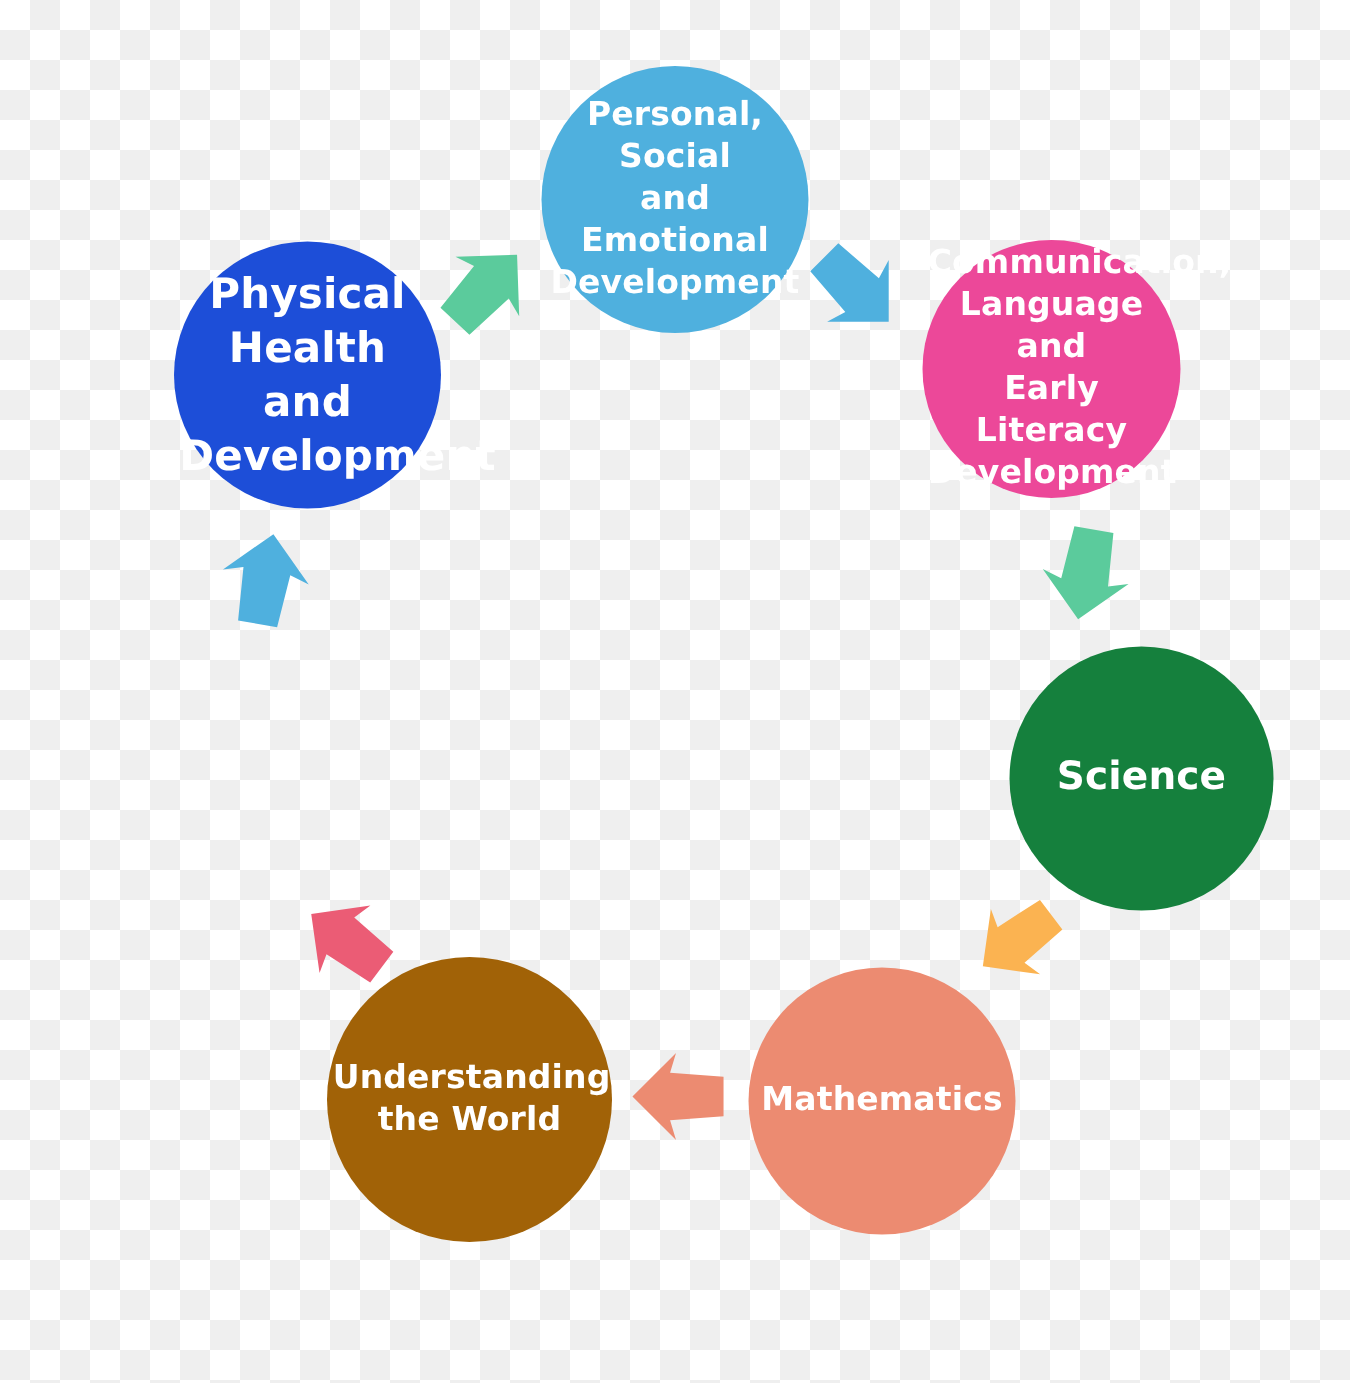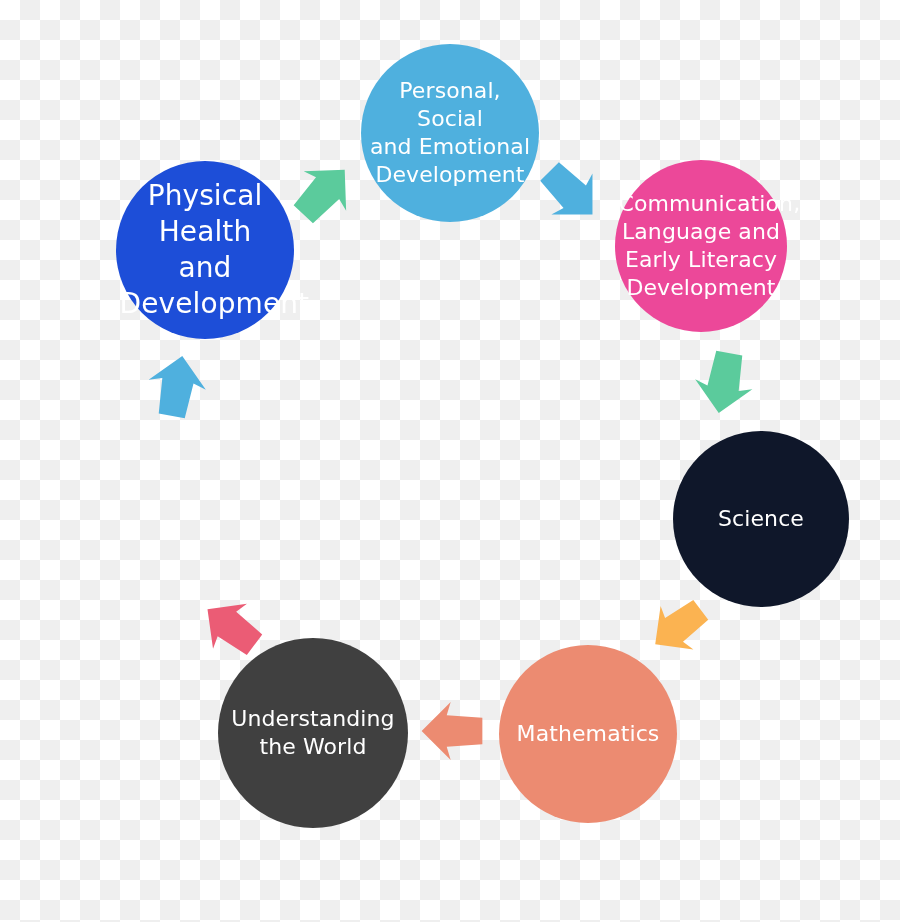--- a/index.html
+++ b/index.html
@@ -35,21 +35,21 @@
     color: #ffffff;
     box-sizing: border-box;
     line-height: 1.28;
     letter-spacing: 0.1px;
     -webkit-font-smoothing: antialiased;
   }
   .node .label {
     display: block;
     width: 96%;
     white-space: pre-line;
-    font-weight: 400;
+    font-weight: 700;
   }
 
   .arrow {
     position: absolute;
     pointer-events: none;
   }
   .arrow svg { display: block; overflow: visible; }
 </style>
 </head>
 <body>
@@ -94,27 +94,27 @@
       <span class="label">Personal, Social
 and Emotional
 Development</span>
     </div>
     <div class="node" style="left: 615px; top: 160px; width: 172px; height: 172px; background: #ec4899; font-size: 22px;">
       <span class="label">Communication,
 Language and
 Early Literacy
 Development</span>
     </div>
-    <div class="node" style="left: 673px; top: 431px; width: 176px; height: 176px; background: #0f172a; font-size: 22px;">
+    <div class="node" style="left: 673px; top: 431px; width: 176px; height: 176px; background: #15803d; font-size: 26px;">
       <span class="label">Science</span>
     </div>
     <div class="node" style="left: 499px; top: 645px; width: 178px; height: 178px; background: rgb(236, 139, 113); font-size: 22px;">
       <span class="label">Mathematics</span>
     </div>
-    <div class="node" style="left: 218px; top: 638px; width: 190px; height: 190px; background: #404040; font-size: 22px;">
+    <div class="node" style="left: 218px; top: 638px; width: 190px; height: 190px; background: #a16207; font-size: 22px;">
       <span class="label">Understanding
 the World</span>
     </div>
     <div class="node" style="left: 116px; top: 161px; width: 178px; height: 178px; background: #1d4ed8; font-size: 28px;">
       <span class="label">Physical Health
 and
 Development</span>
     </div>
   </div>
 

